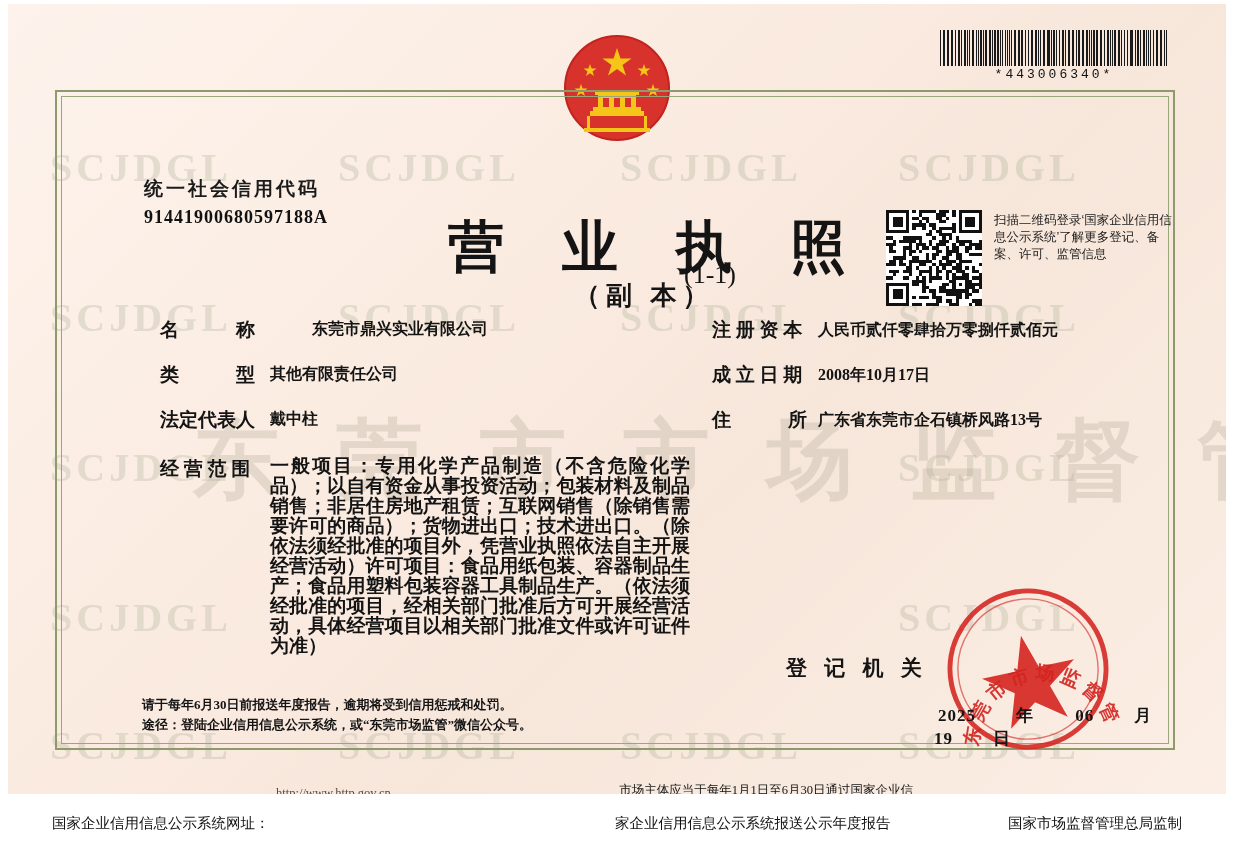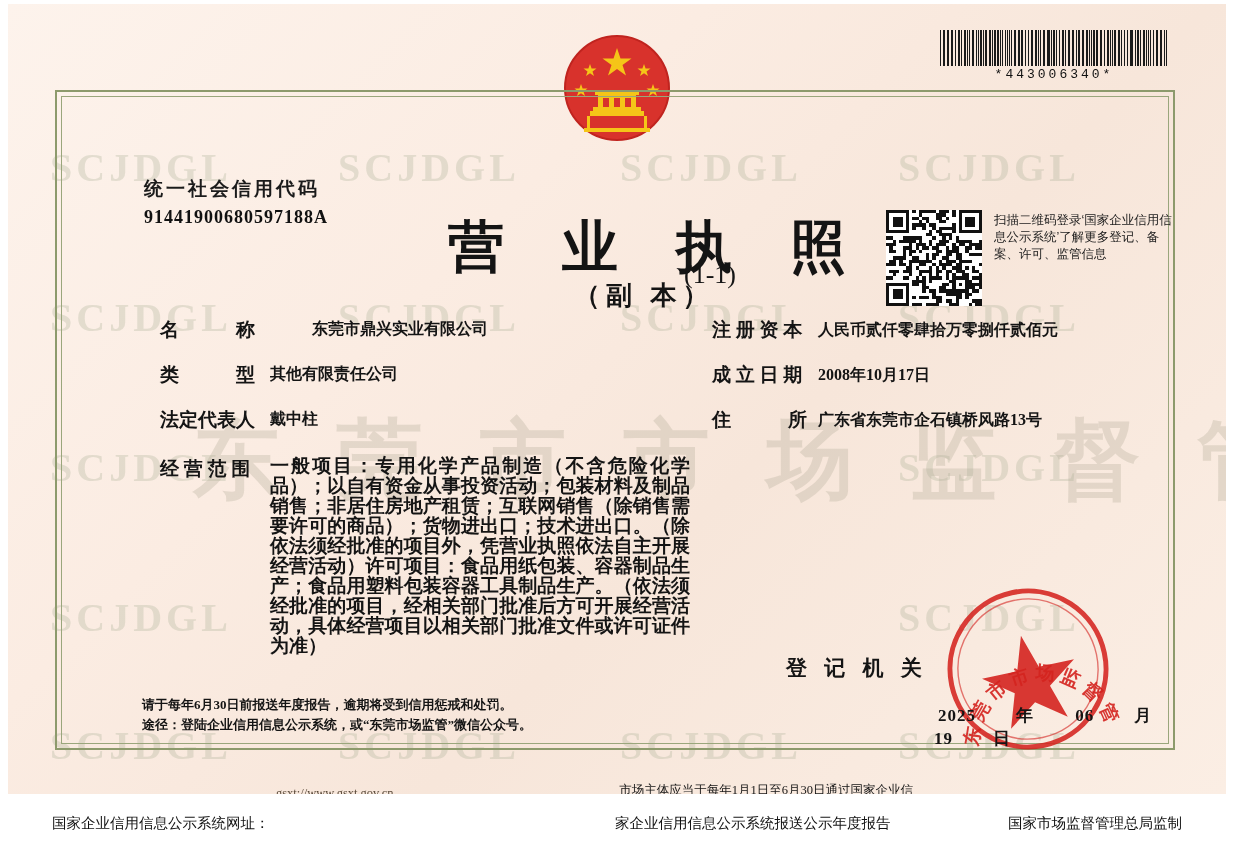--- a/index.html
+++ b/index.html
@@ -772,21 +772,21 @@
     </div>
 
     <div class="date-row">
       <span>2025</span><span>年</span>
       <span style="margin-left:16px;">06</span><span>月</span>
       <span style="margin-left:16px;">19</span><span>日</span>
     </div>
 
     <div class="note note1">请于每年6月30日前报送年度报告，逾期将受到信用惩戒和处罚。</div>
     <div class="note note2">途径：登陆企业信用信息公示系统，或“东莞市场监管”微信公众号。</div>
-    <div class="url">gsxt://www.gsxt.gov.cn</div>
+    <div class="url">http://www.http.gov.cn</div>
     <div class="mid-note">市场主体应当于每年1月1日至6月30日通过国家企业信用信息公示系统报送公示年度报告</div>
 
   </div>
 
   <div class="footer">
     <div class="fl">国家企业信用信息公示系统网址：</div>
     <div class="fc">家企业信用信息公示系统报送公示年度报告</div>
     <div class="fr">国家市场监督管理总局监制</div>
   </div>
 

